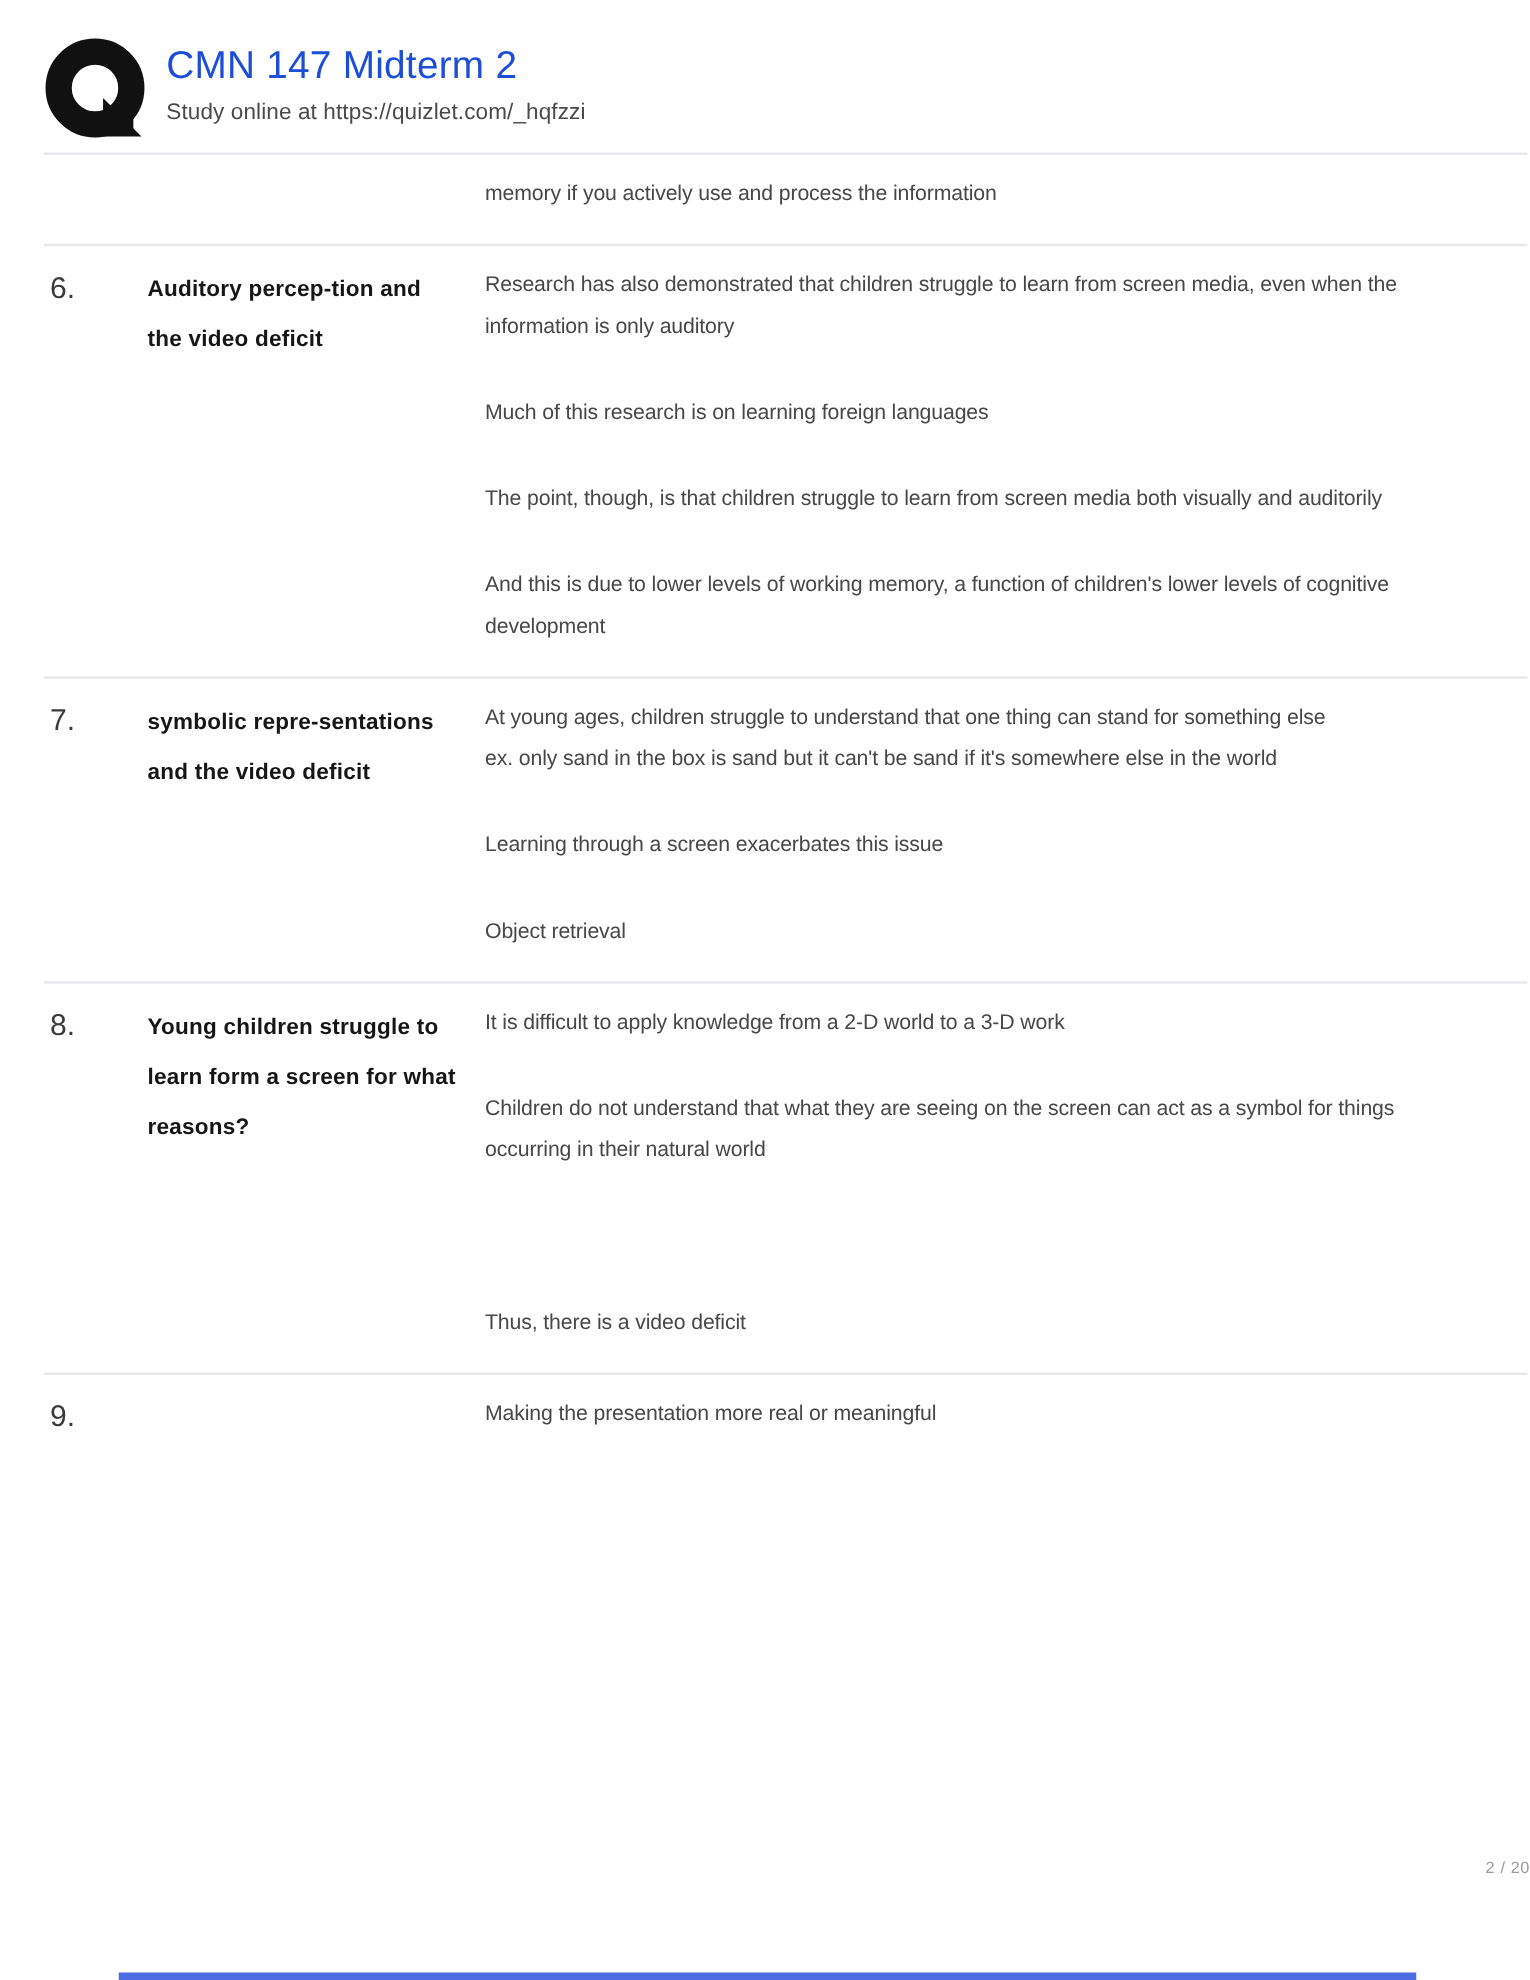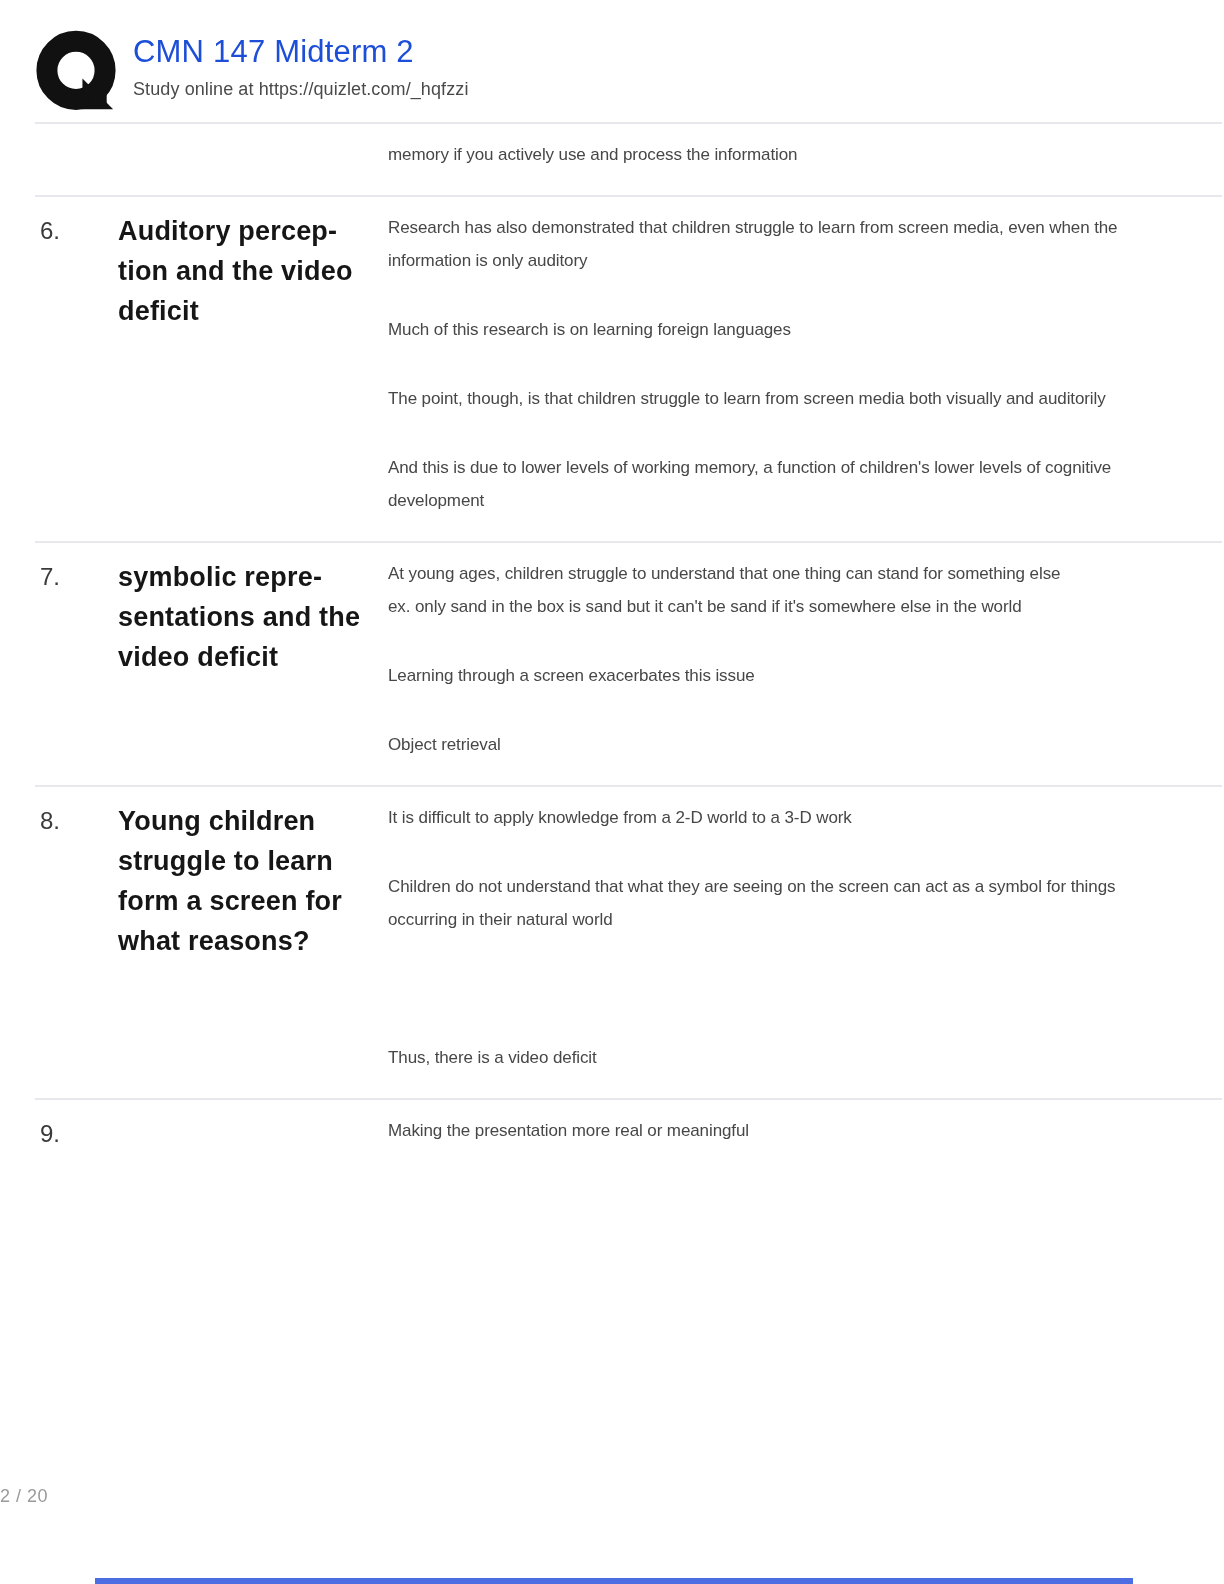--- a/index.html
+++ b/index.html
@@ -63,21 +63,21 @@
     margin: 0 2px 0 35px;
     padding-left: 5px; 
   }
   .num {
     font-size: 24px;
     font-weight: 300;
     color: #3a3a3a;
     line-height: 40px;
   }
   .term {
-    font-size: 27px;
+    font-size: 18px;
     font-weight: bold;
     color: #161616;
     line-height: 40px;
     letter-spacing: 0.2px;
     word-break: normal;
   }
   .def {
     font-size: 17px;
     font-weight: 300;
     color: #474747;
@@ -90,22 +90,22 @@
   }
   .def p:last-child { margin-bottom: 0; }
   .def p.blank { min-height: 33px; margin-bottom: 36px; }
 
   
   .footer {
     position: absolute;
     top: 1486px;
     left: 0;
     width: 100%;
-    text-align: left;
-    font-size: 18px;
+    text-align: right;
+    font-size: 13px;
     font-weight: 300;
     color: #9a9a9a;
     letter-spacing: 0.5px;
   }
 
   
   .accent-bar {
     position: absolute;
     bottom: 0;
     left: 95px;

